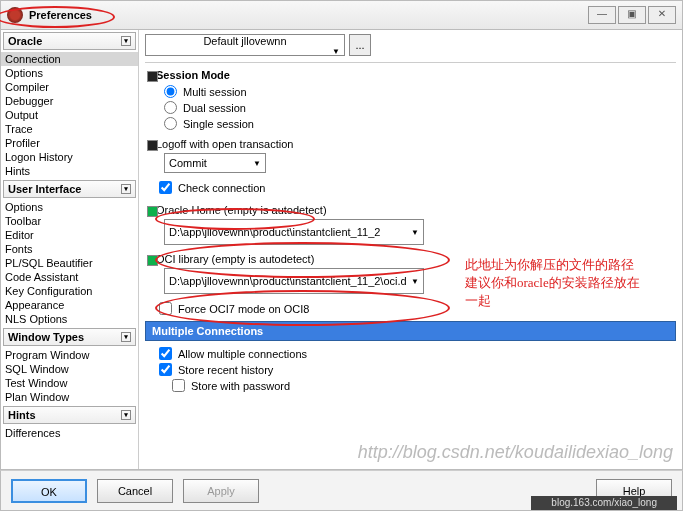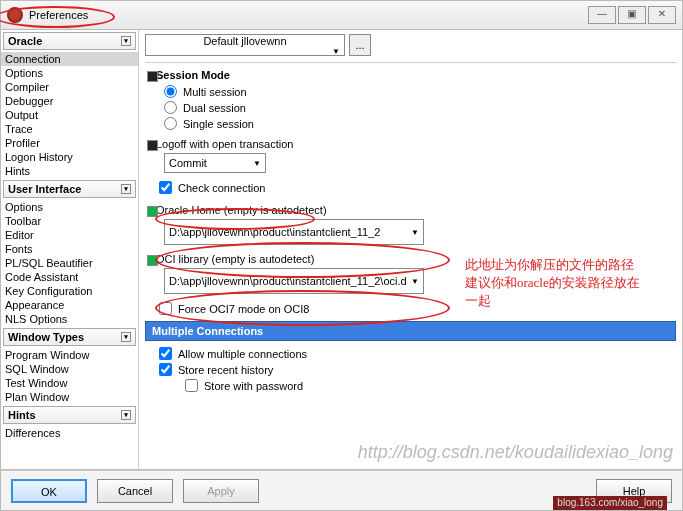--- a/index.html
+++ b/index.html
@@ -1,19 +1,19 @@
 <!DOCTYPE html>
 <html><head>
 <meta charset="utf-8">
 <style>
 * { box-sizing: border-box; margin: 0; padding: 0; font-family: Tahoma, Arial, sans-serif; font-size: 11px; }
 body { background: #fff; width: 683px; height: 511px; position: relative; overflow: hidden; }
 .titlebar { height: 30px; background: linear-gradient(#f7f7f7, #e8e8e8); border: 1px solid #bbb; display: flex; align-items: center; padding: 0 6px; }
 .titlebar .icon { width: 16px; height: 16px; margin-right: 6px; background: radial-gradient(circle, #c0392b 40%, #7b241c 70%); border-radius: 50%; }
-.titlebar .title { flex: 1; font-weight: normal; }
+.titlebar .title { flex: 1; font-weight: bold; }
 .winbtns { display: flex; gap: 2px; }
 .winbtn { width: 28px; height: 18px; border: 1px solid #999; background: #eee; text-align: center; line-height: 14px; font-family: Arial; font-size: 10px; color: #555; }
 .body { display: flex; height: 440px; border: 1px solid #bbb; border-top: none; }
 .sidebar { width: 138px; border-right: 1px solid #ccc; background: #fff; overflow: hidden; }
 .cat { background: linear-gradient(#fcfcfc,#eee); border: 1px solid #aaa; margin: 2px; padding: 2px 4px; font-weight: bold; display: flex; align-items: center; justify-content: space-between; }
 .cat .dd { width: 10px; height: 10px; border: 1px solid #888; font-size: 7px; text-align: center; line-height: 8px; }
 .item { padding: 1px 2px 1px 4px; color: #000; cursor: default; position: relative; }
 .item.sel { background: #d6d6d6; }
 .main { flex: 1; padding: 4px 6px; overflow: hidden; position: relative; }
 .toprow { display: flex; align-items: center; gap: 4px; margin-bottom: 6px; }
@@ -33,21 +33,21 @@
 .sub-combo .arrow { margin-left: auto; font-size: 8px; }
 .section-head { background: #3a7ee0; color: #fff; font-weight: bold; padding: 3px 6px; margin: 6px 0; border: 1px solid #2a5ea0; }
 .btnbar { position: absolute; left: 0; right: 0; bottom: 0; height: 41px; border: 1px solid #bbb; border-top: 1px solid #ccc; display: flex; align-items: center; padding: 0 10px; gap: 10px; background: #f3f3f3; }
 .btn { min-width: 76px; height: 24px; border: 1px solid #888; background: linear-gradient(#fdfdfd,#e4e4e4); text-align: center; line-height: 22px; }
 .btn.primary { border: 2px solid #3a8ee0; background: linear-gradient(#eaf4ff,#c8e2ff); }
 .btn.dis { color: #999; }
 .spacer { flex: 1; }
 .anno-ellipse { position: absolute; border: 2.5px solid #d22; border-radius: 50%; pointer-events: none; }
 .anno-text { position: absolute; color: #d22; font-size: 13px; line-height: 18px; font-family: SimSun, serif; pointer-events: none; width: 180px; }
 .watermark { position: absolute; right: 10px; bottom: 48px; color: #bbb; font-size: 18px; font-style: italic; pointer-events: none; }
-.credit { position: absolute; right: 16px; bottom: 1px; height: 14px; background: #7f1d1d; color: #ddd; font-size: 10px; padding: 0 4px; line-height: 14px; z-index: 20; }
+.credit { position: absolute; right: 6px; bottom: 1px; height: 14px; background: #404040; color: #ddd; font-size: 10px; padding: 0 20px; line-height: 14px; z-index: 20; }
 .globe { width: 14px; height: 14px; border-radius: 50%; background: radial-gradient(circle,#8fd,#07a); margin-right: 4px; }
 </style>
 </head>
 <body>
 
 <div class="titlebar">
   <div class="icon"></div>
   <div class="title">Preferences</div>
   <div class="winbtns">
     <div class="winbtn">—</div>
@@ -165,21 +165,21 @@
         </div>
       <div class="section-head">Multiple Connections</div>
       <div class="chk-row" style="margin-left:14px;">
           <input type="checkbox" checked="" style="">
           <span>Allow multiple connections</span>
         </div>
       <div class="chk-row" style="margin-left:14px;">
           <input type="checkbox" checked="" style="">
           <span>Store recent history</span>
         </div>
-      <div class="chk-row" style="margin-left:40px;">
+      <div class="chk-row" style="margin-left:27px;">
           <input type="checkbox" style="">
           <span>Store with password</span>
         </div>
     </div>
   </div>
 </div>
 
 <div class="btnbar">
   <div class="btn primary">OK</div>
   <div class="btn">Cancel</div>

